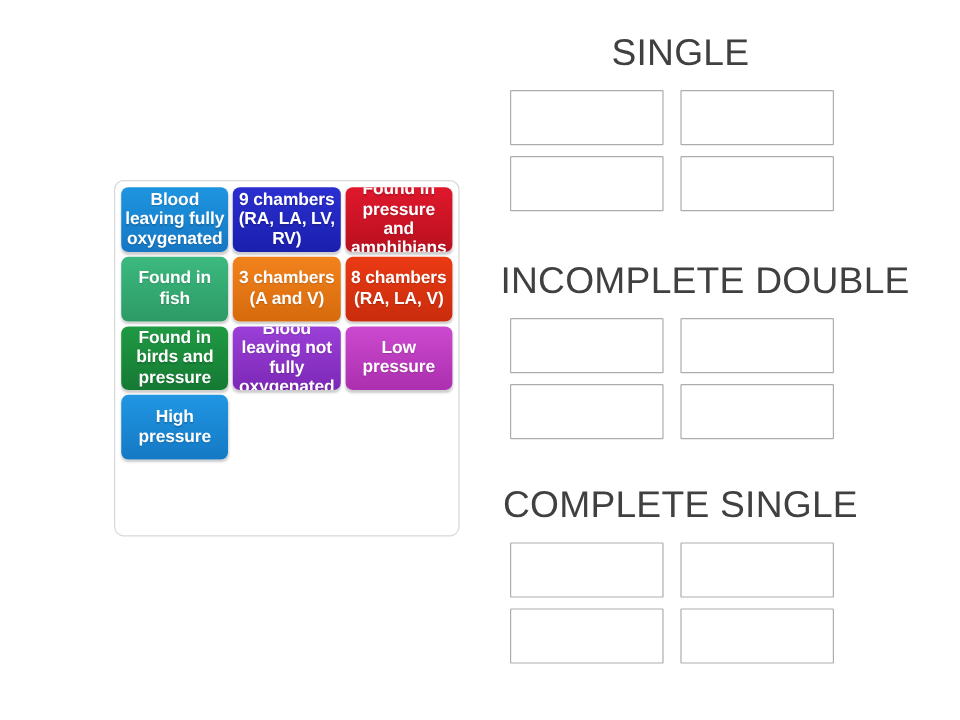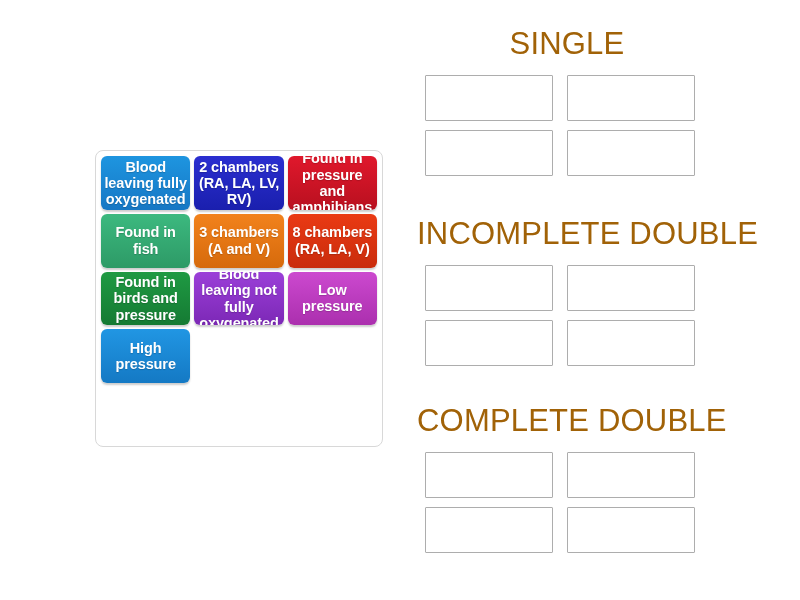--- a/index.html
+++ b/index.html
@@ -63,21 +63,21 @@
     width: 300px;
   }
   #category-single       { top: 28px; }
   #category-incomplete   { top: 218px; }
   #category-complete     { top: 405px; }
 
   .category-title {
     text-align: center;
     font-size: 31px;
     font-weight: 400;
-    color: #a16207;
+    color: #404040;
     letter-spacing: 0.2px;
     line-height: 1.05;
     white-space: nowrap;
     margin: 0 0 14px 0;
   }
   .dropzone-grid {
     display: grid;
     grid-template-columns: 128px 128px;
     grid-template-rows: 46px 46px;
     gap: 9px 14px;
@@ -95,21 +95,21 @@
 <body>
 
 <div id="tile-bank">
   <div id="tile-grid">
 
     <div class="tile" style="background: linear-gradient(rgb(30, 149, 224) 0%, rgb(22, 119, 196) 100%);">
       <span>Blood leaving fully oxygenated</span>
     </div>
 
     <div class="tile" style="background: linear-gradient(rgb(43, 47, 208) 0%, rgb(26, 31, 174) 100%);">
-      <span>2 chambers (RA, LA, LV, RV)</span>
+      <span>9 chambers (RA, LA, LV, RV)</span>
     </div>
 
     <div class="tile" style="background: linear-gradient(rgb(224, 24, 44) 0%, rgb(184, 16, 31) 100%);">
       <span>Found in pressure and amphibians</span>
     </div>
 
     <div class="tile" style="background: linear-gradient(rgb(60, 185, 127) 0%, rgb(45, 154, 102) 100%);">
       <span>Found in fish</span>
     </div>
 
@@ -154,20 +154,20 @@
   <div class="category-title">INCOMPLETE DOUBLE</div>
   <div class="dropzone-grid">
     <div class="dropzone"></div>
     <div class="dropzone"></div>
     <div class="dropzone"></div>
     <div class="dropzone"></div>
   </div>
 </div>
 
 <div class="category" id="category-complete">
-  <div class="category-title">COMPLETE DOUBLE</div>
+  <div class="category-title">COMPLETE SINGLE</div>
   <div class="dropzone-grid">
     <div class="dropzone"></div>
     <div class="dropzone"></div>
     <div class="dropzone"></div>
     <div class="dropzone"></div>
   </div>
 </div>
 
 </body></html>

